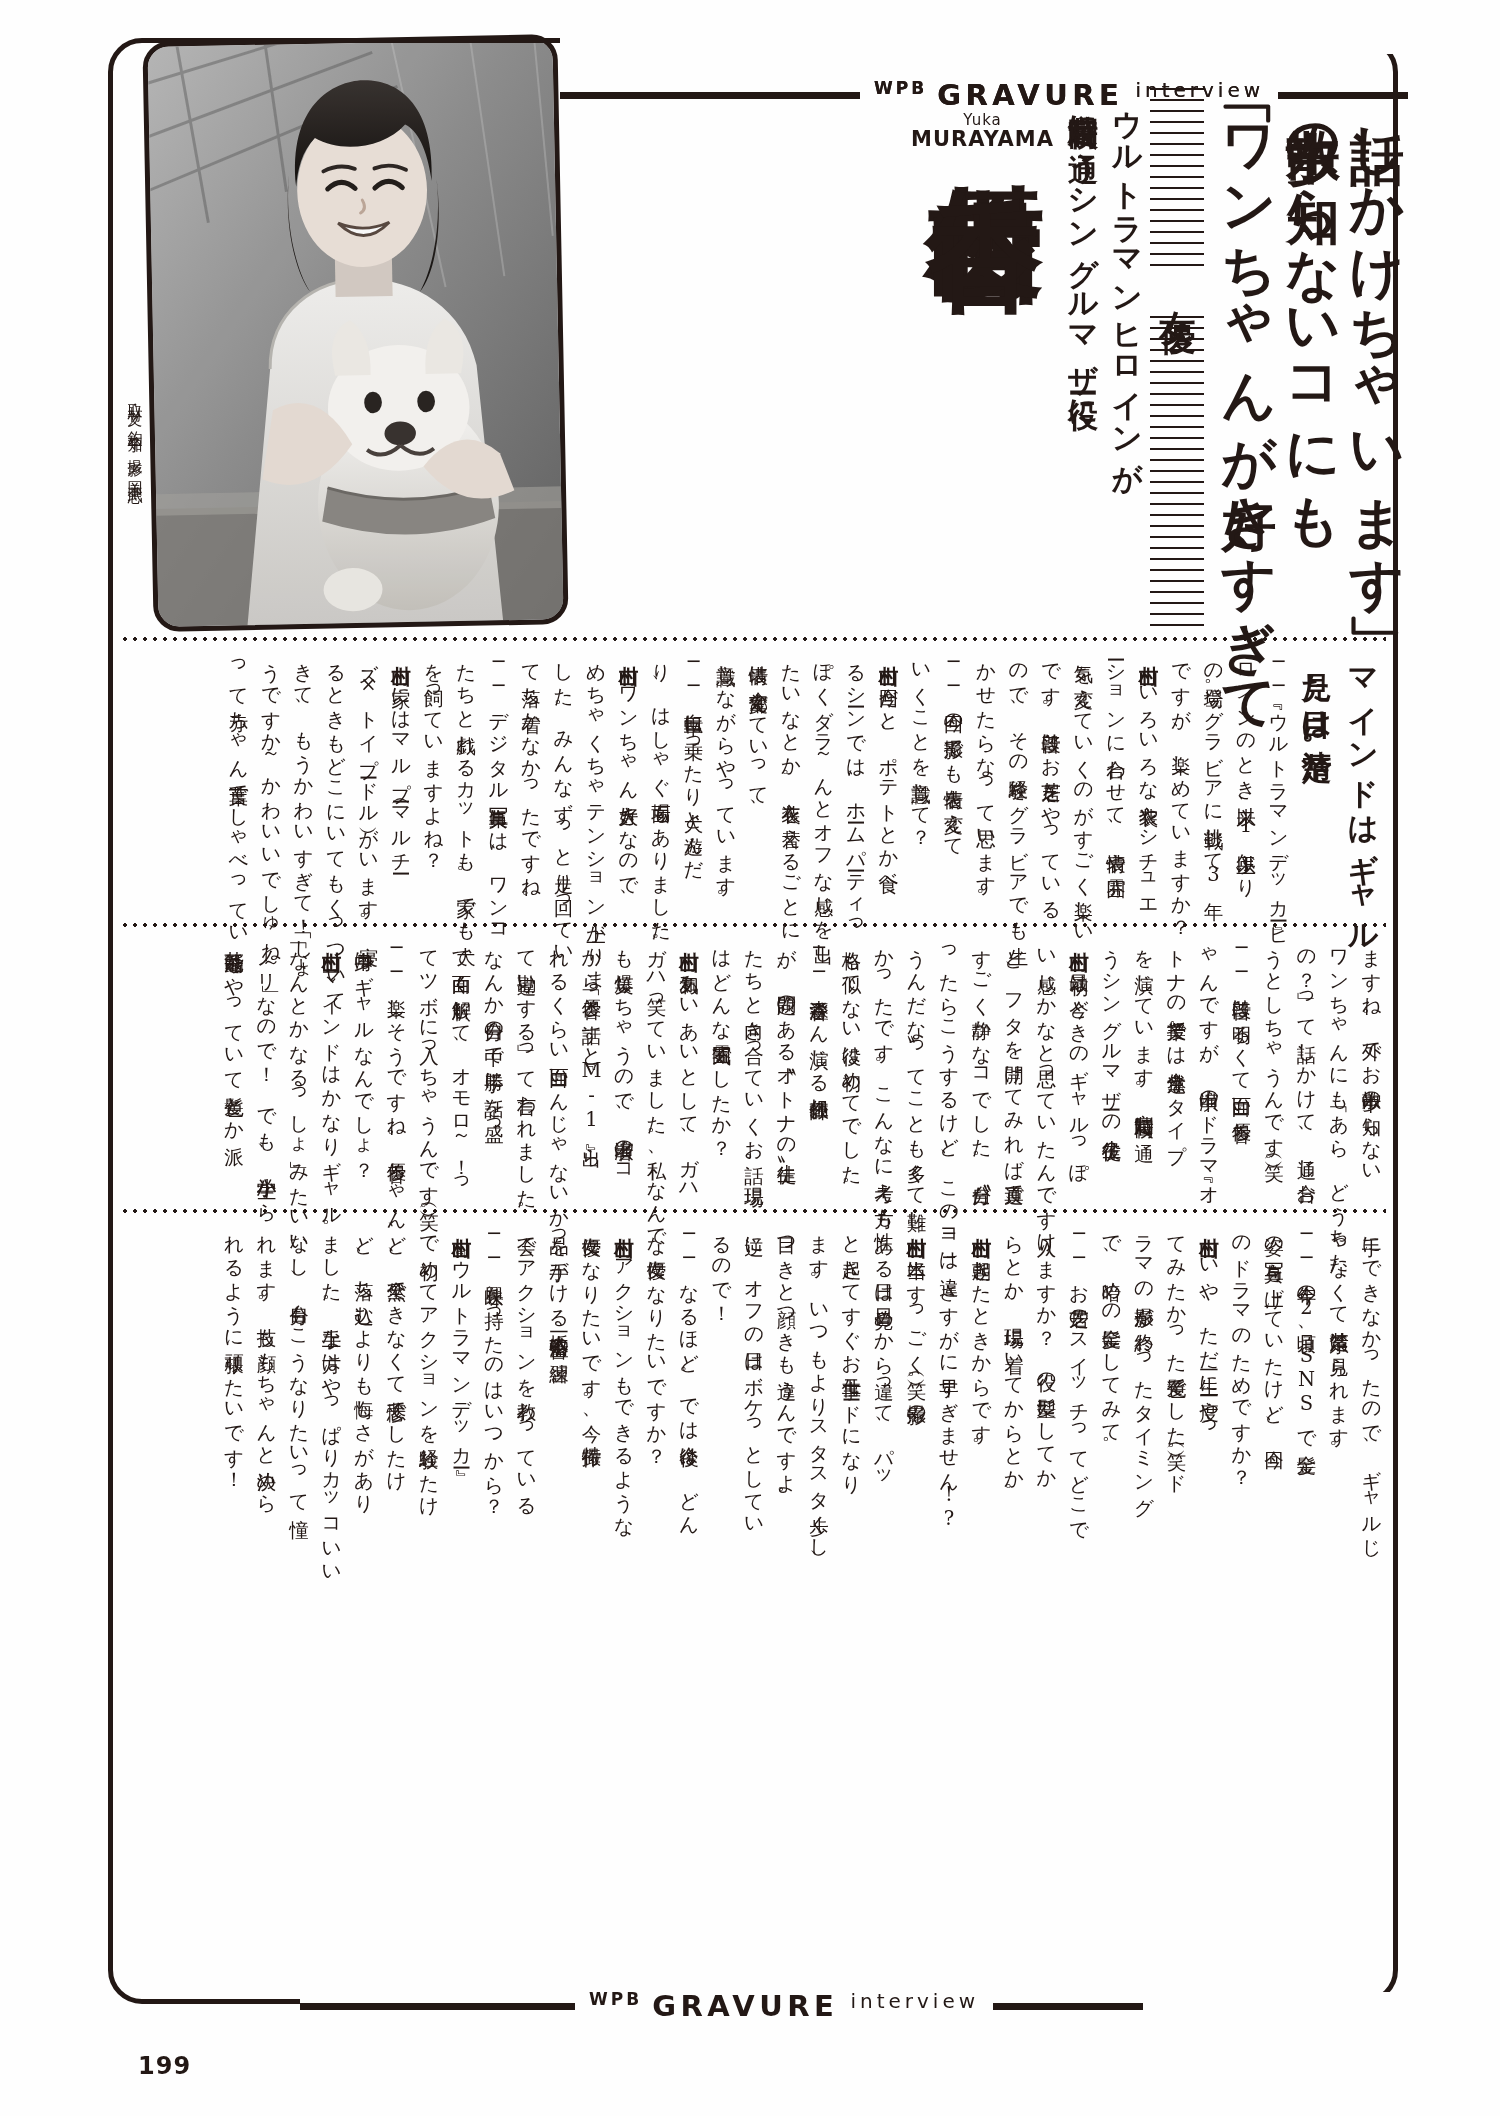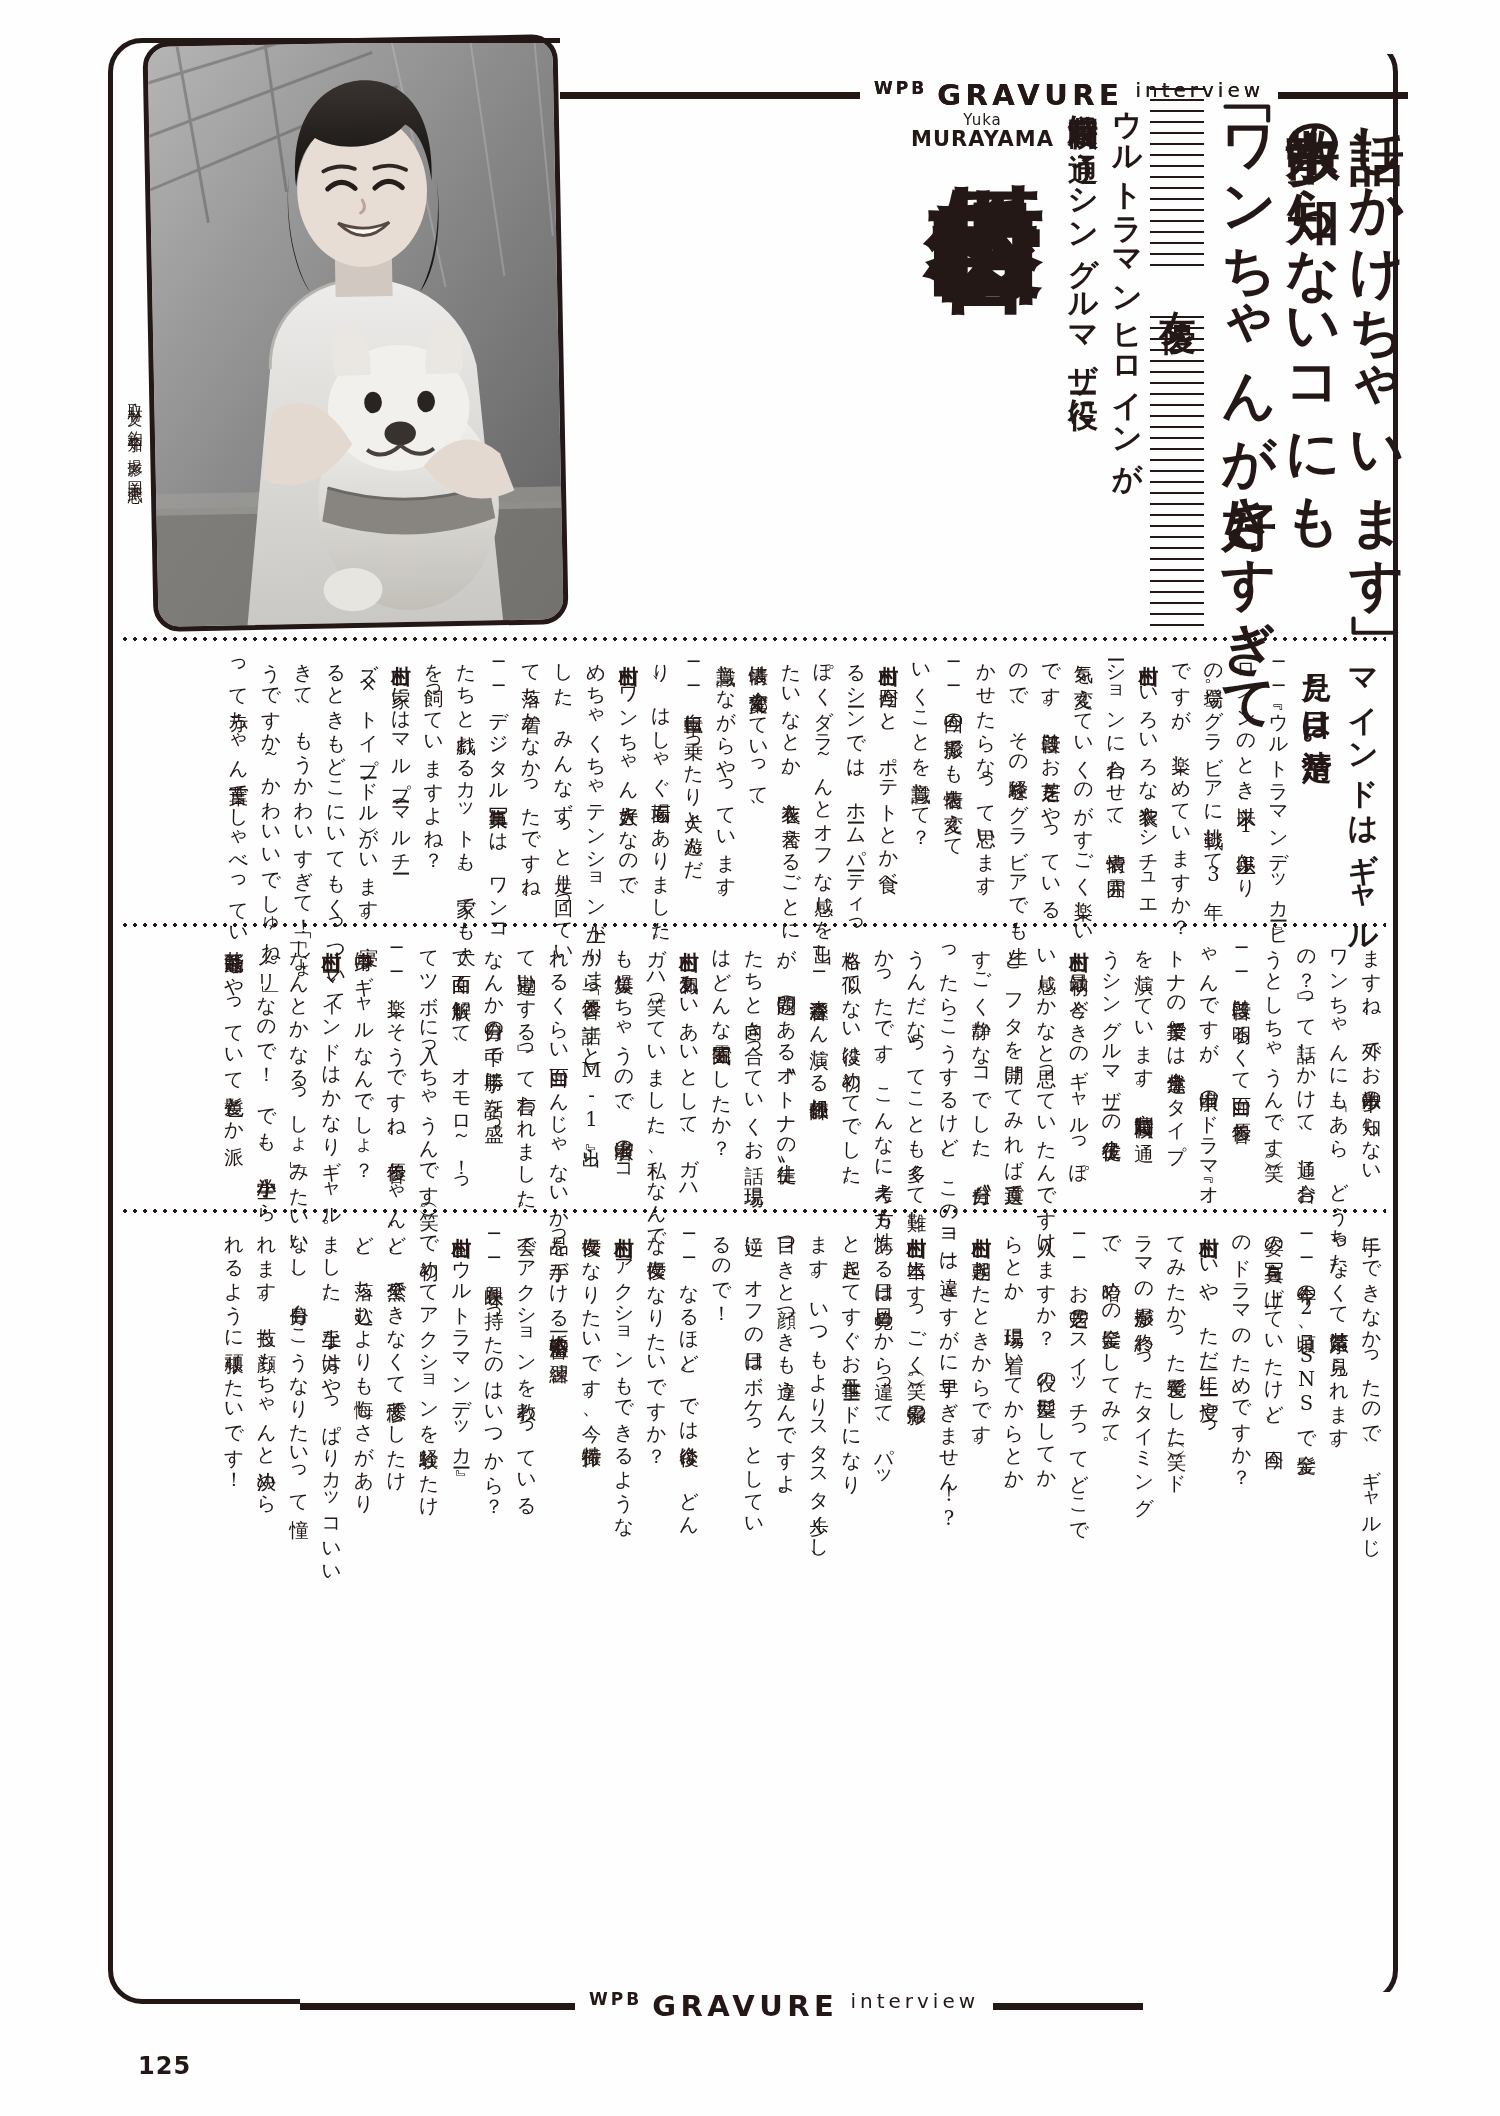--- a/index.html
+++ b/index.html
@@ -405,14 +405,14 @@
   <div class="ftr">
     <span class="rule"></span>
     <span class="wordmark">
       <span class="wm-wpb">WPB</span>
       <span class="wm-grav">GRAVURE</span>
       <span class="wm-int">interview</span>
     </span>
     <span class="rule r2"></span>
   </div>
 
-  <div class="pageno">125</div>
+  <div class="pageno">199</div>
 </div>
 
 </body></html>

